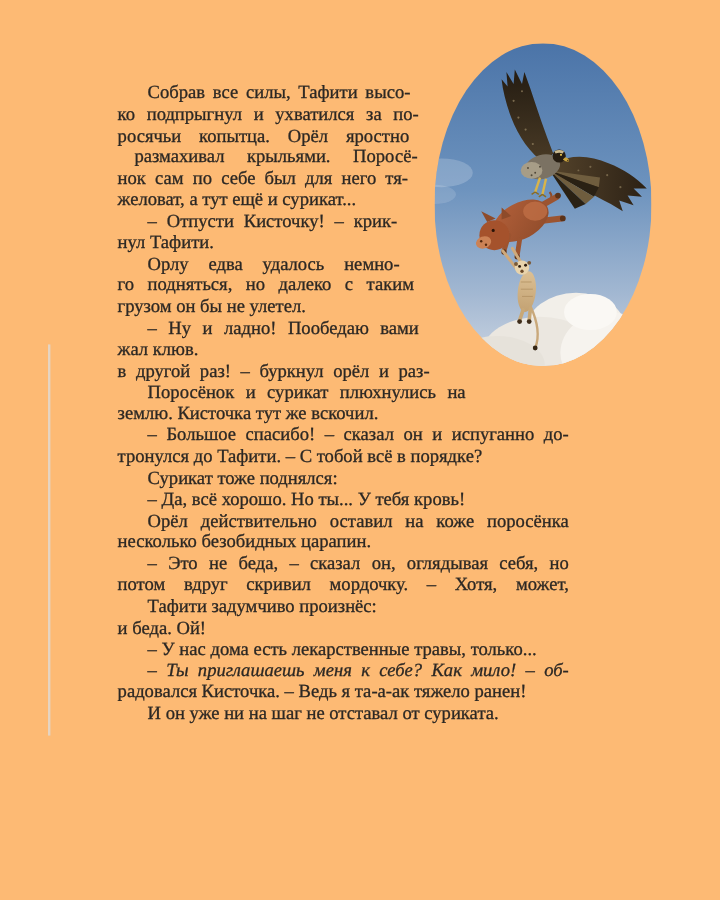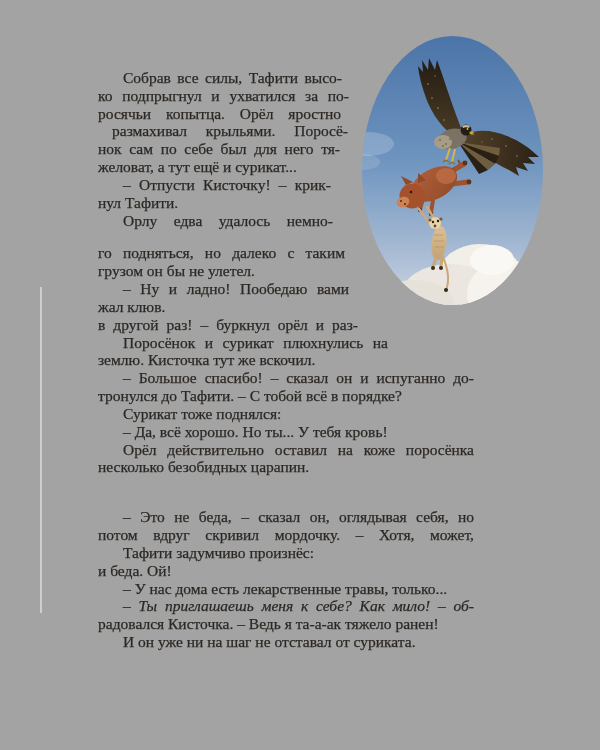--- a/index.html
+++ b/index.html
@@ -1,17 +1,17 @@
 <!DOCTYPE html>
 <html lang="ru"><head>
 <meta charset="utf-8">
 <style>
   html,body{margin:0;padding:0;background:#ffffff;}
   .page{
-    position:relative;width:600px;height:750px;background:#a3a3a3;overflow:hidden;
+    position:relative;width:600px;height:750px;background:#fdba74;overflow:hidden;
     font-family:"Liberation Serif","DejaVu Serif",serif;
   }
   
   .page-edge{
     position:absolute;left:40px;top:287px;width:2px;height:326px;
     background:#dcdcdc;opacity:.75;
   }
   
   .illustration{
     position:absolute;left:362px;top:36px;width:181px;height:269px;margin:0;
@@ -181,34 +181,34 @@
   <div class="textblock" id="textblock">
       <div class="line indent justify" style="width: 219px;">Собрав все силы, Тафити высо-</div>
       <div class="line justify" style="width: 251px;">ко подпрыгнул и ухватился за по-</div>
       <div class="line justify" style="width: 243px;">росячьи копытца. Орёл яростно</div>
       <div class="line justify" style="width: 236px; margin-left: 14px;">размахивал крыльями. Поросё-</div>
       <div class="line justify" style="width: 242px;">нок сам по себе был для него тя-</div>
       <div class="line">желоват, а тут ещё и сурикат...</div>
       <div class="line indent justify" style="width: 208px;">– Отпусти Кисточку! – крик-</div>
       <div class="line">нул Тафити.</div>
       <div class="line indent justify" style="width: 210px;">Орлу едва удалось немно-</div>
-      <div class="line justify" style="width: 247px; margin-top: 15px;">го подняться, но далеко с таким</div>
+      <div class="line justify" style="width: 247px;">го подняться, но далеко с таким</div>
       <div class="line">грузом он бы не улетел.</div>
       <div class="line indent justify" style="width: 226px;">– Ну и ладно! Пообедаю вами</div>
       <div class="line">жал клюв.</div>
       <div class="line justify" style="width: 260px;">в другой раз! – буркнул орёл и раз-</div>
       <div class="line indent justify" style="width: 265px;">Поросёнок и сурикат плюхнулись на</div>
       <div class="line">землю. Кисточка тут же вскочил.</div>
       <div class="line indent justify" style="width: 351px;">– Большое спасибо! – сказал он и испуганно до-</div>
       <div class="line">тронулся до Тафити. – С тобой всё в порядке?</div>
       <div class="line indent">Сурикат тоже поднялся:</div>
       <div class="line indent">– Да, всё хорошо. Но ты... У тебя кровь!</div>
       <div class="line indent justify" style="width: 351px;">Орёл действительно оставил на коже поросёнка</div>
       <div class="line">несколько безобидных царапин.</div>
-      <div class="line indent justify" style="width: 351px; margin-top: 32px;">– Это не беда, – сказал он, оглядывая себя, но</div>
+      <div class="line indent justify" style="width: 351px;">– Это не беда, – сказал он, оглядывая себя, но</div>
       <div class="line justify" style="width: 376px;">потом вдруг скривил мордочку. – Хотя, может,</div>
       <div class="line indent">Тафити задумчиво произнёс:</div>
       <div class="line">и беда. Ой!</div>
       <div class="line indent">– У нас дома есть лекарственные травы, только...</div>
       <div class="line indent justify" style="width: 351px; font-style: italic;">– Ты приглашаешь меня к себе? Как мило! – об-</div>
       <div class="line">радовался Кисточка. – Ведь я та-а-ак тяжело ранен!</div>
       <div class="line indent">И он уже ни на шаг не отставал от суриката.</div>
     </div>
 
 </div>

